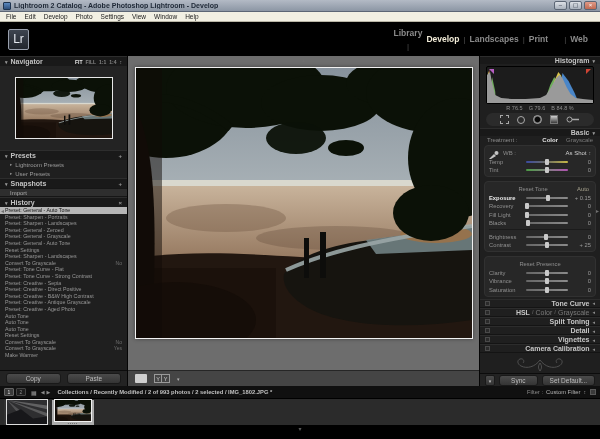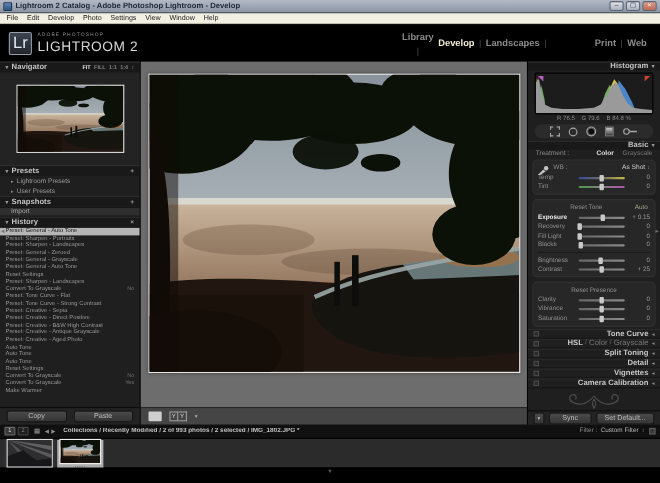--- a/index.html
+++ b/index.html
@@ -14,21 +14,21 @@
   .win-btns { display:flex; gap:2px; }
   .win-btn { width:13px; height:9px; border:1px solid #5c6675; border-radius:2px; background:linear-gradient(#dde1e7,#a9b1bc); font-size:6px; line-height:7px; text-align:center; color:#2a3442; }
   .win-btn.close { background:linear-gradient(#e09a87,#c06a52); color:#fff; }
 
   .menubar { height:10px; background:#f2f0e3; border-bottom:1px solid #b9b6a6; display:flex; align-items:center; padding-left:2px; }
   .menu-item { font-size:6.5px; color:#1a1a1a; padding:0 4px; }
 
   
   .header { height:34px; background:#000; display:flex; align-items:center; padding:0 8px; }
   .brand { display:flex; align-items:center; }
-  .logo { width:21px; height:21px; border:1px solid #99a0ad; border-radius:2px; background:linear-gradient(#3d4450,#22262d); color:#e4e8ef; font-size:15px; font-weight:normal; display:flex; align-items:center; justify-content:center; margin-right:5px; }
+  .logo { width:21px; height:21px; border:1px solid #99a0ad; border-radius:2px; background:linear-gradient(#3d4450,#22262d); color:#e4e8ef; font-size:12px; font-weight:normal; display:flex; align-items:center; justify-content:center; margin-right:5px; }
   .brand-small { font-size:4.5px; letter-spacing:1px; color:#8d8d8d; margin-bottom:1px; }
   .brand-large { font-size:12.5px; letter-spacing:.5px; color:#d6d6d6; }
   .modules { margin-left:auto; display:flex; align-items:center; gap:4px; list-style:none; }
   .module { font-size:8.5px; font-weight:bold; color:#8a8a8a; }
   .module.active { color:#f2ecd8; }
   .mod-sep { font-size:8px; color:#4f4f4f; }
 
   
   .main { display:flex; height:330px; }
   .left-panel  { width:128px; background:#1f1f1f; display:flex; flex-direction:column; border-right:1px solid #050505; }
@@ -232,43 +232,39 @@
       <span class="menu-item">Photo</span>
       <span class="menu-item">Settings</span>
       <span class="menu-item">View</span>
       <span class="menu-item">Window</span>
       <span class="menu-item">Help</span>
   </div>
 
   <div class="header">
     <div class="brand">
       <div class="logo">Lr</div>
-      <div>
-        <div class="brand-small">ADOBE PHOTOSHOP</div>
-        <div class="brand-large">LIGHTROOM 2</div>
-      </div>
     </div>
     <ul class="modules">
 
         <li style="display:flex;align-items:center;gap:4px;flex-direction:column;">
           <span class="module">Library</span>
           <span class="mod-sep">|</span>
         </li>
 
         <li style="display:flex;align-items:center;gap:4px;">
           <span class="module active">Develop</span>
           <span class="mod-sep">|</span>
         </li>
 
         <li style="display:flex;align-items:center;gap:4px;">
           <span class="module">Landscapes</span>
           <span class="mod-sep">|</span>
         </li>
 
-        <li style="display:flex;align-items:flex-end;gap:4px;margin-left:40px;">
+        <li style="display:flex;align-items:flex-end;gap:16px;">
           <span class="module">Print</span>
           <span class="mod-sep">|</span>
         </li>
 
         <li style="display:flex;align-items:center;gap:4px;">
           <span class="module">Web</span>
           <span class="mod-sep"></span>
         </li>
 
     </ul>

